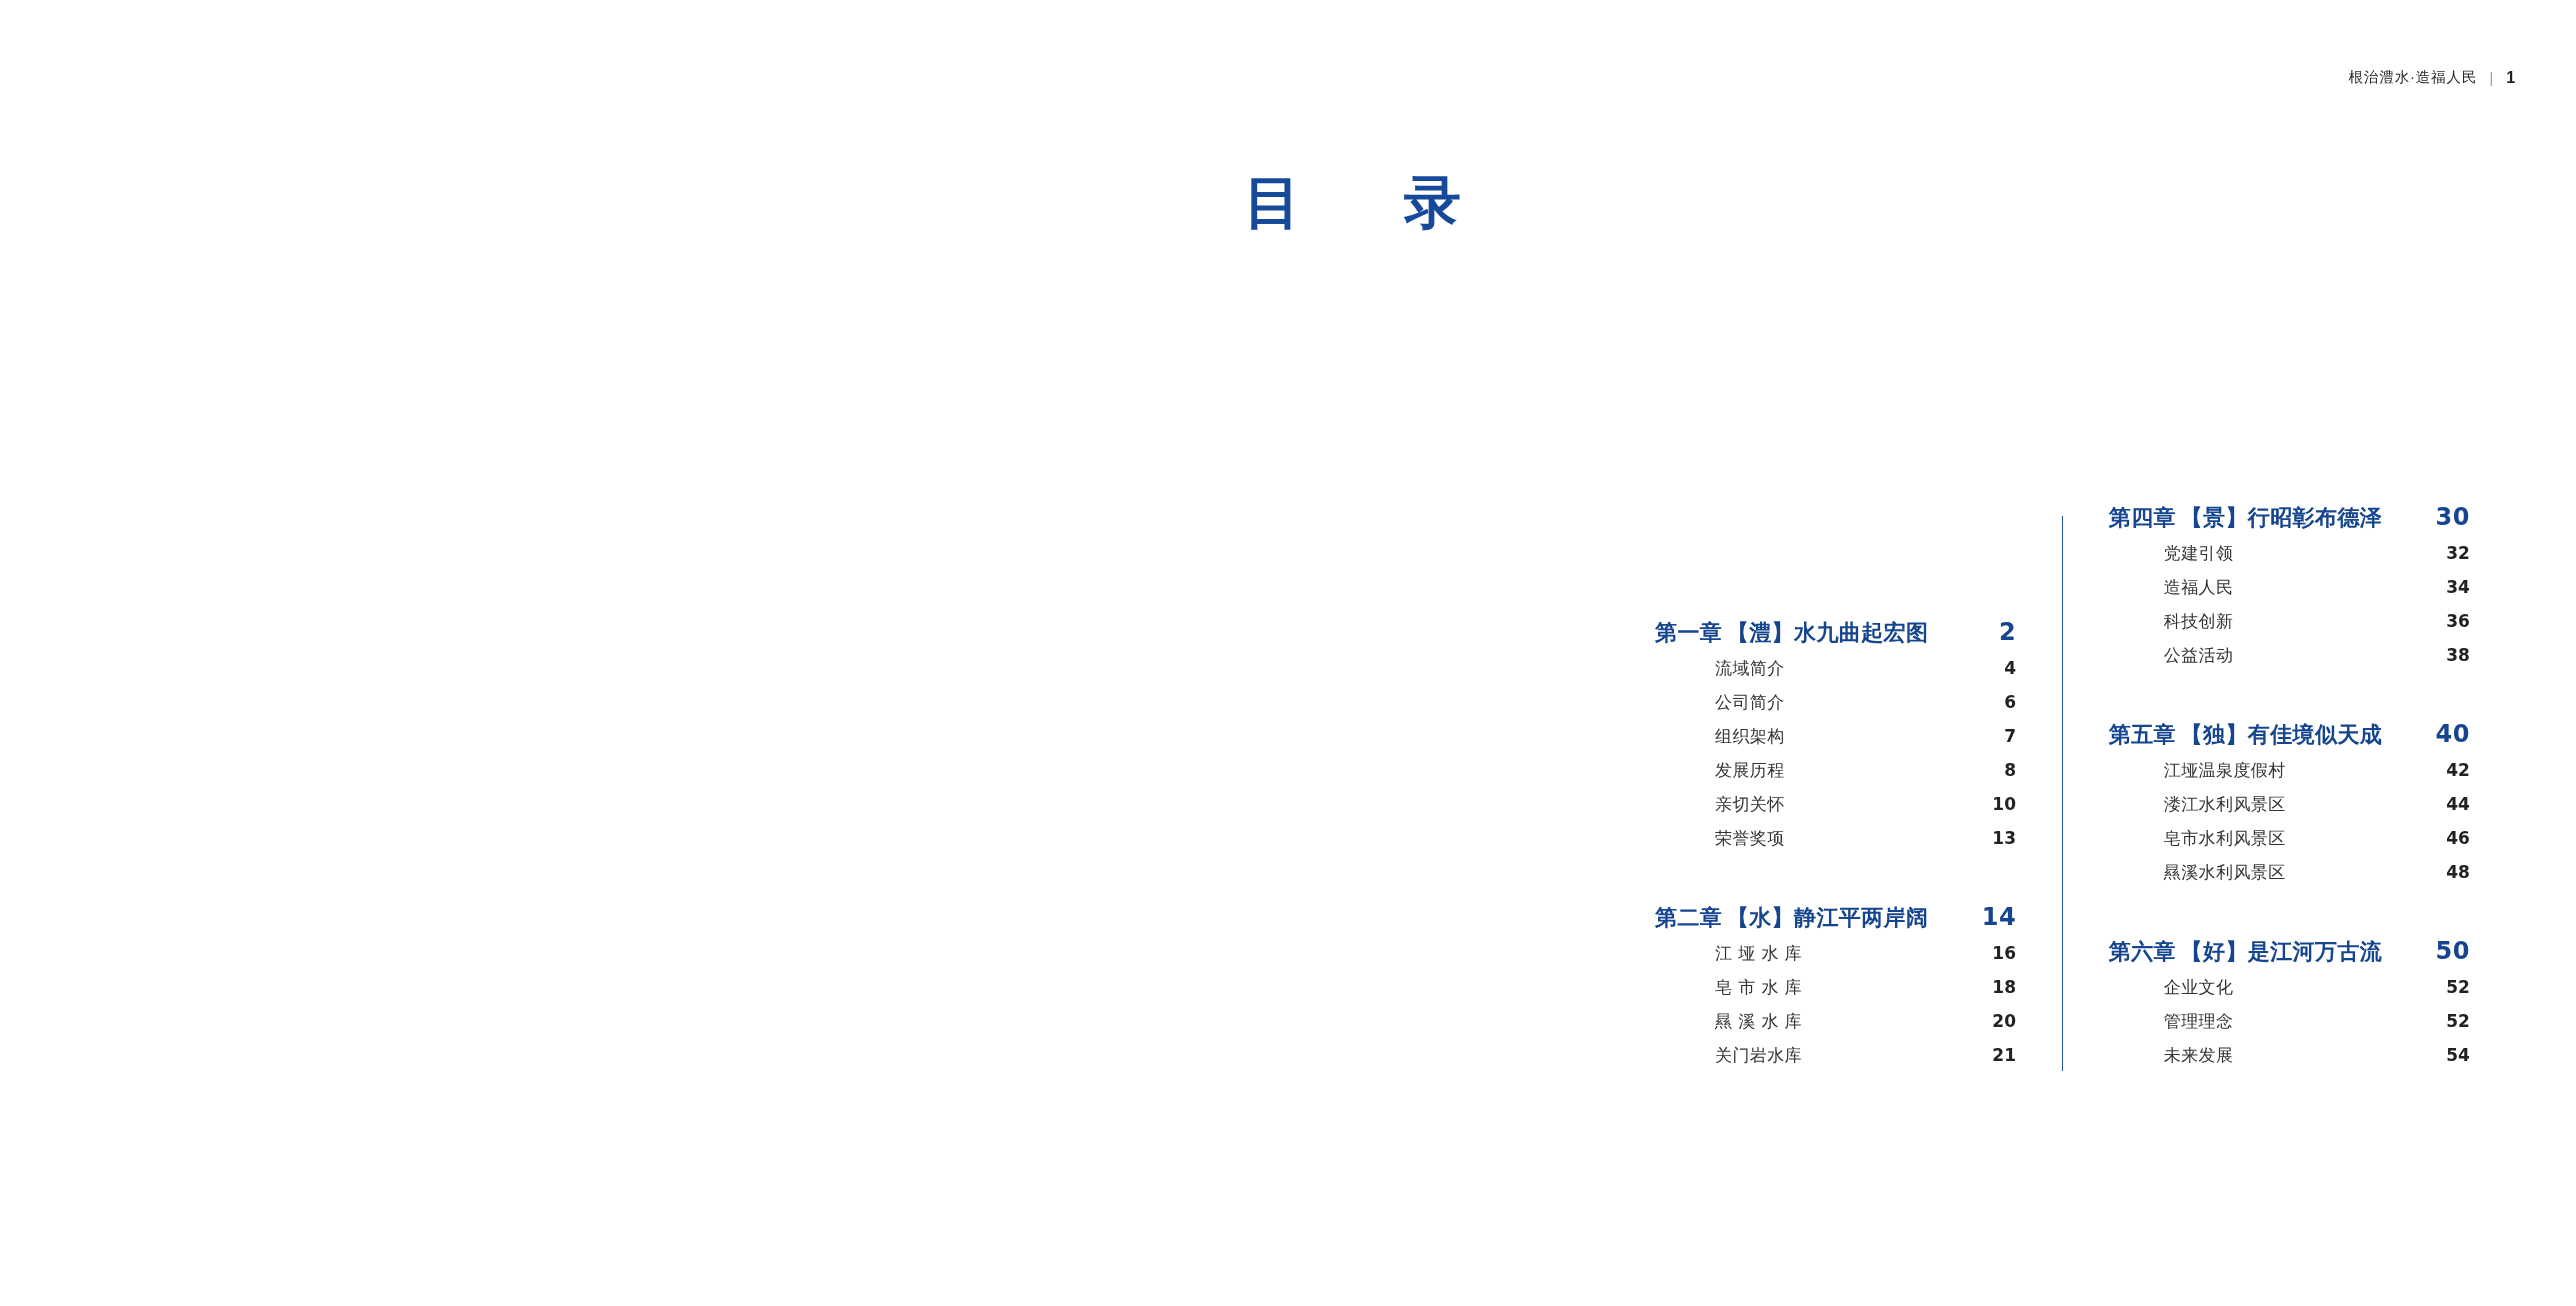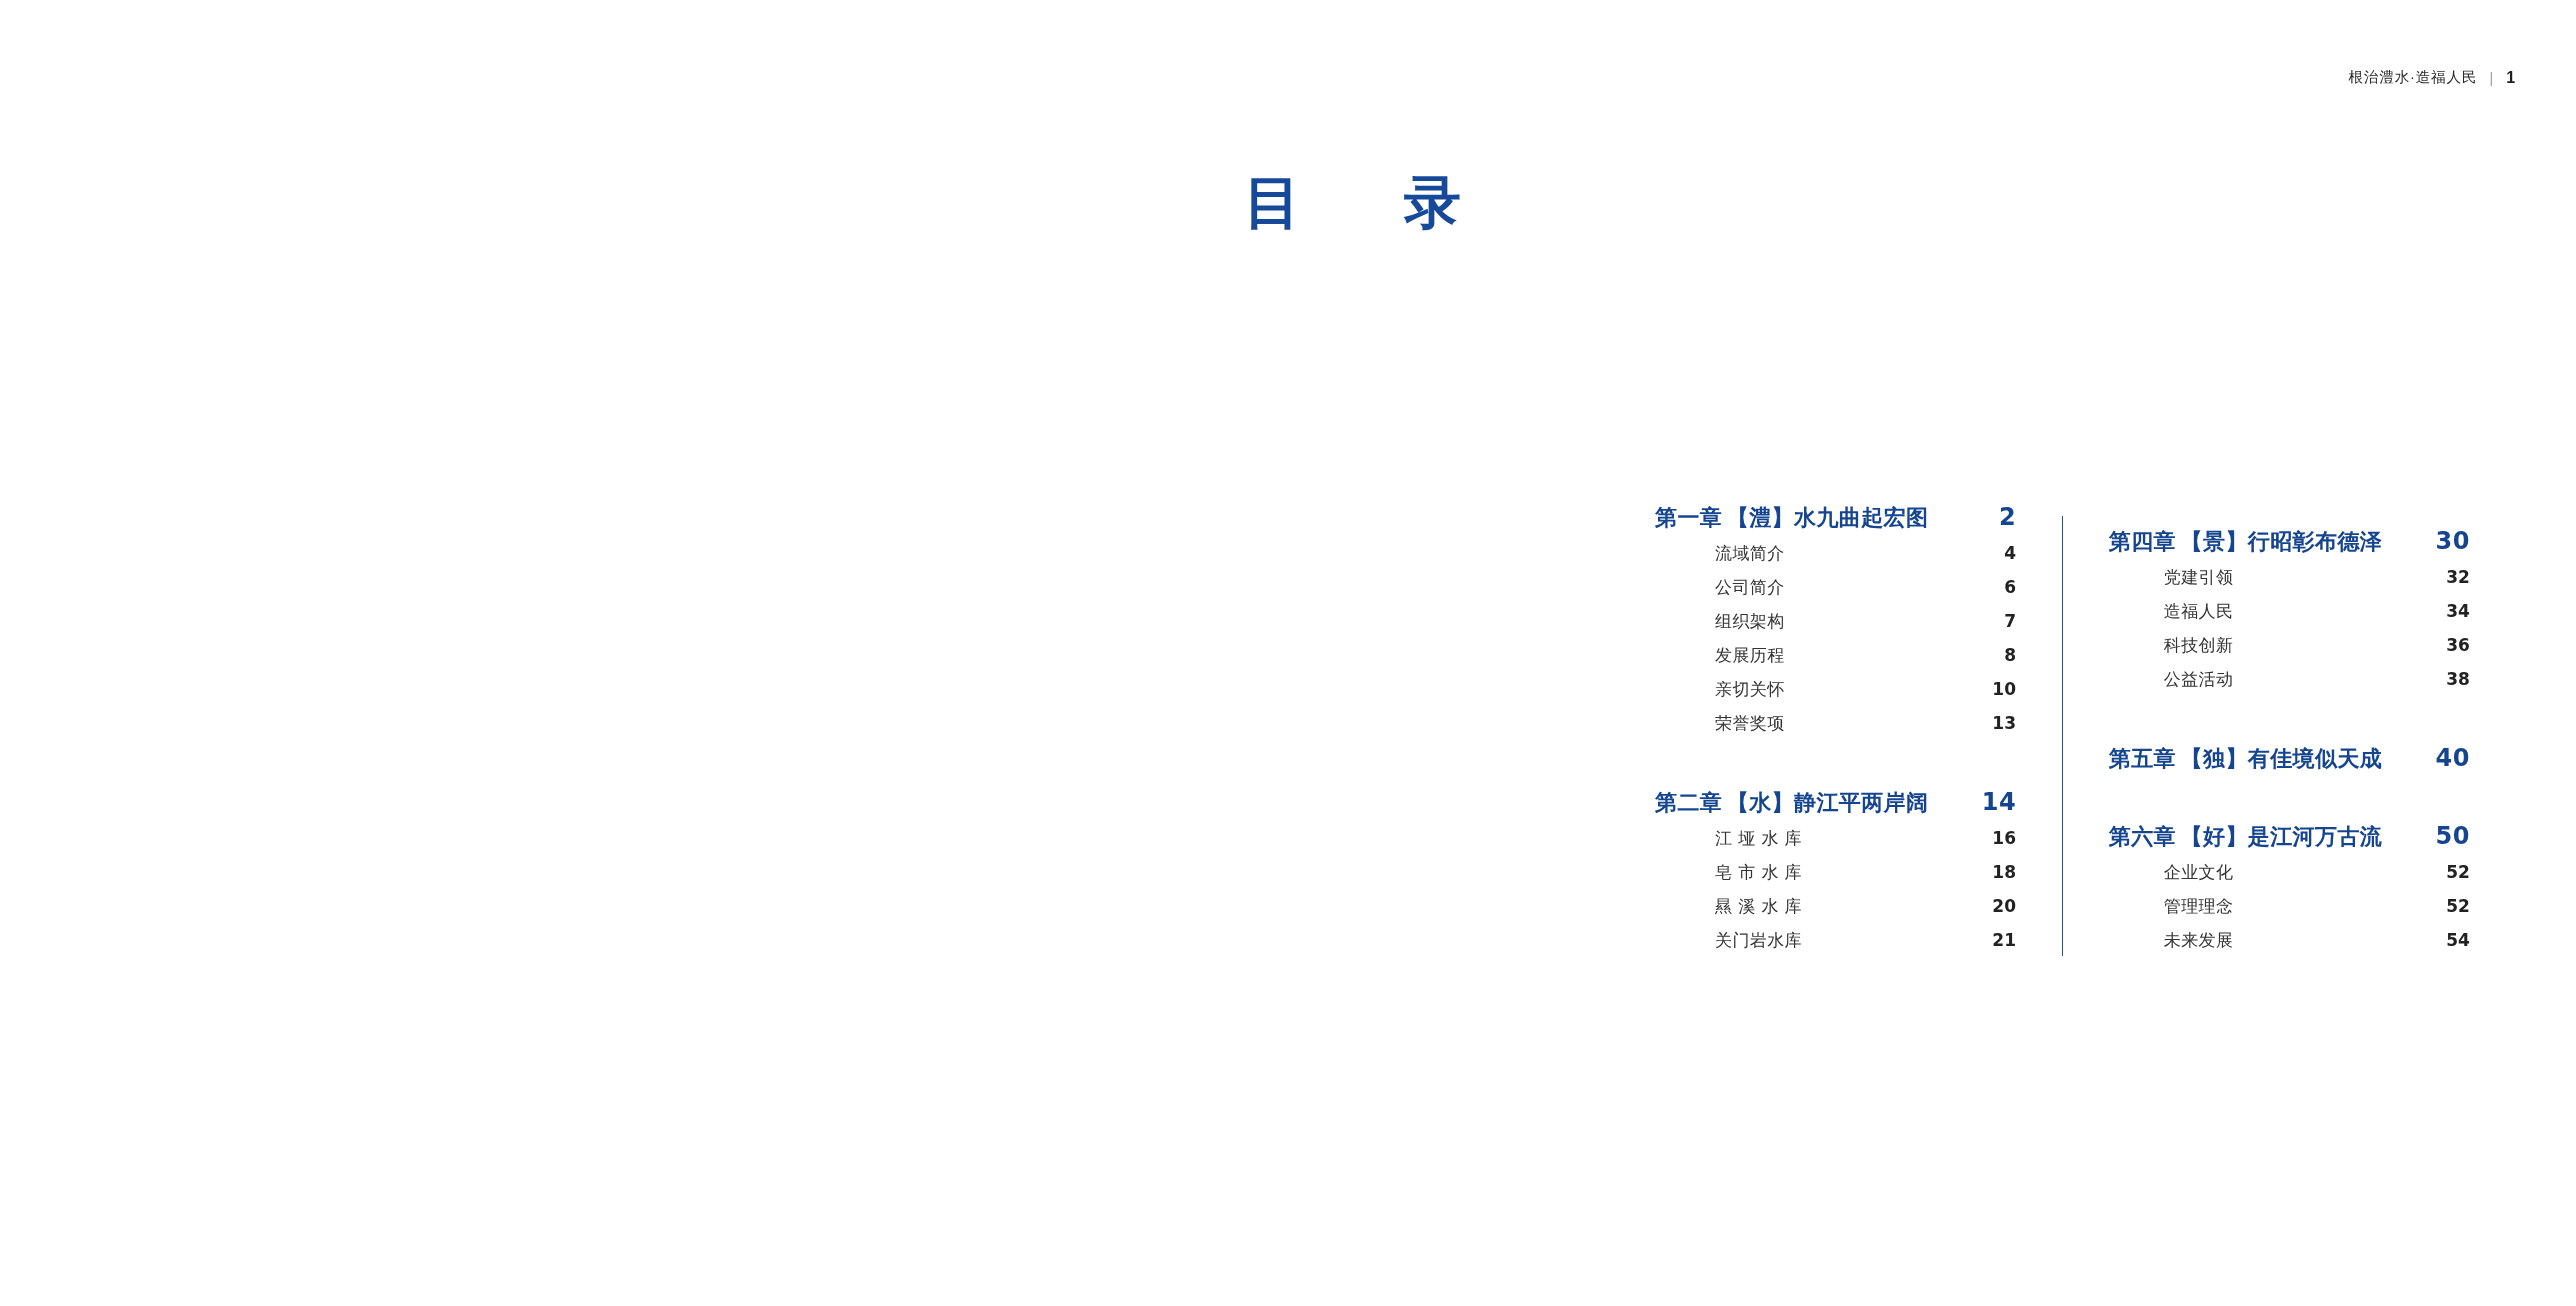--- a/index.html
+++ b/index.html
@@ -237,20 +237,38 @@
           </div>
         </div>
       </div>
 
       <div class="chapter-block">
         <div class="chapter-head">
           <span class="ch-label">第五章</span>
           <span class="ch-title">【独】有佳境似天成</span>
           <span class="ch-page">40</span>
         </div>
+        <div class="entries">
+          <div class="entry">
+            <span class="e-name">江垭温泉度假村</span>
+            <span class="e-page">42</span>
+          </div>
+          <div class="entry">
+            <span class="e-name">溇江水利风景区</span>
+            <span class="e-page">44</span>
+          </div>
+          <div class="entry">
+            <span class="e-name">皂市水利风景区</span>
+            <span class="e-page">46</span>
+          </div>
+          <div class="entry">
+            <span class="e-name">㬎溪水利风景区</span>
+            <span class="e-page">48</span>
+          </div>
+        </div>
       </div>
 
       <div class="chapter-block">
         <div class="chapter-head">
           <span class="ch-label">第六章</span>
           <span class="ch-title">【好】是江河万古流</span>
           <span class="ch-page">50</span>
         </div>
         <div class="entries">
           <div class="entry">

